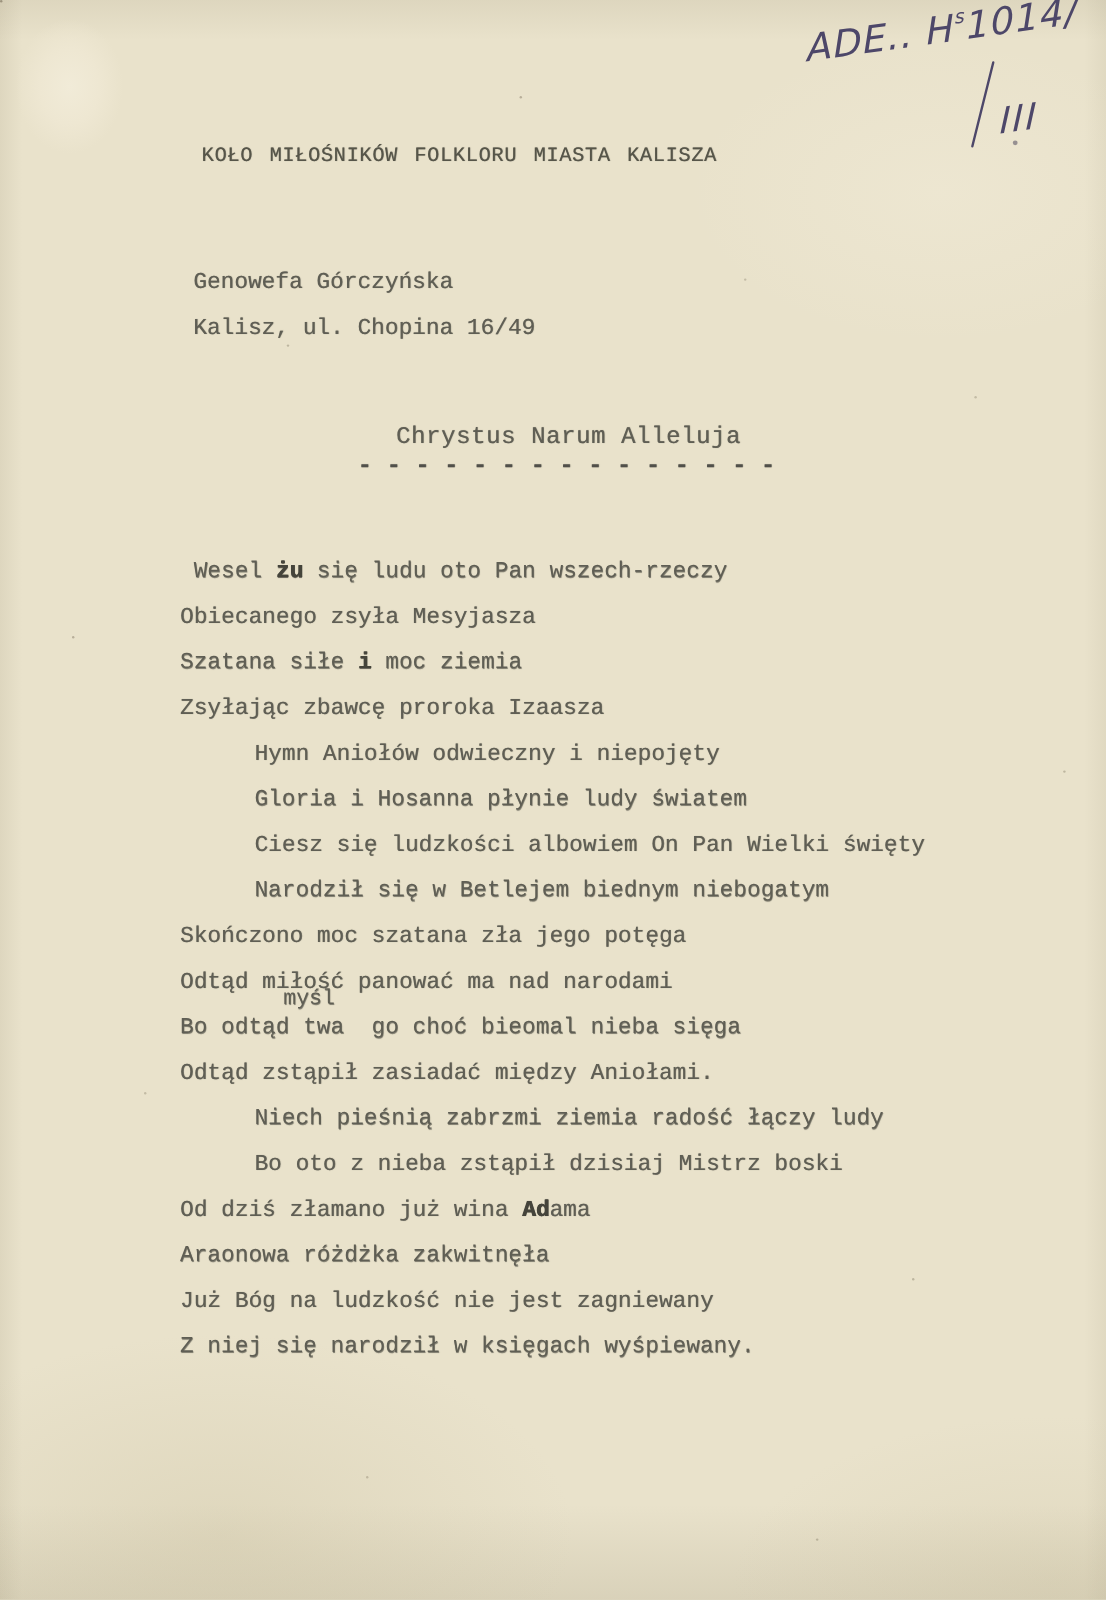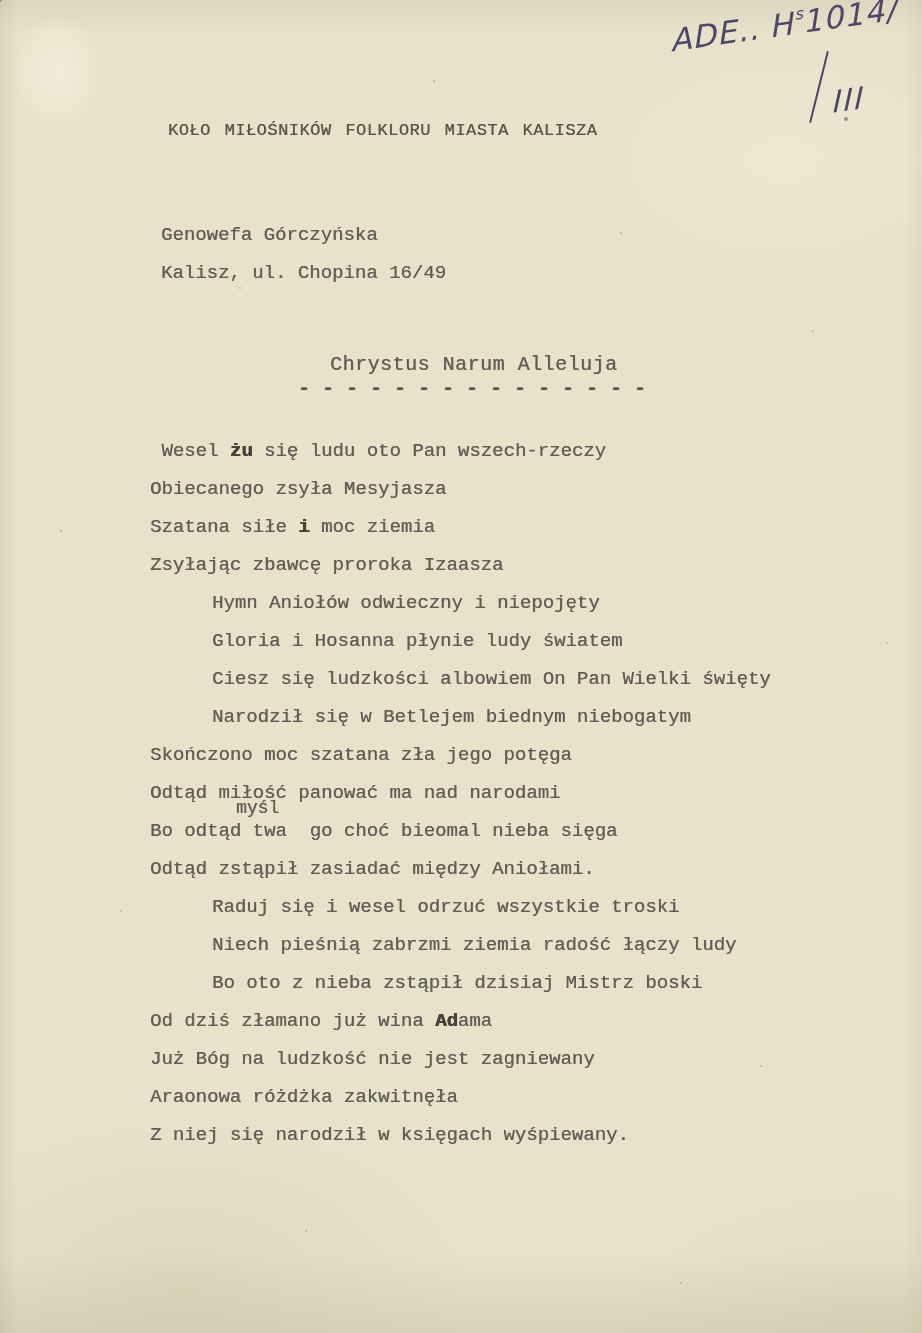--- a/index.html
+++ b/index.html
@@ -79,21 +79,21 @@
     left: 298px;
     top: 377px;
     font-size: 20px;
     font-weight: bold;
     color: #51504a;
     white-space: pre;
   }
   .poem {
     position: absolute;
     left: 150px;
-    top: 432px;
+    top: 457px;
     font-size: 19px;
   }
   .line {
     height: 38px;
     line-height: 38px;
     white-space: pre;
   }
   .line.indent { padding-left: 62px; }
   .overstrike {
     font-weight: bold;
@@ -175,23 +175,22 @@
     <div class="line"><span>Szatana siłe </span><span class="overstrike">i</span><span> moc ziemia</span></div>
     <div class="line"><span>Zsyłając zbawcę proroka Izaasza</span></div>
     <div class="line indent"><span>Hymn Aniołów odwieczny i niepojęty</span></div>
     <div class="line indent"><span>Gloria i Hosanna płynie ludy światem</span></div>
     <div class="line indent"><span>Ciesz się ludzkości albowiem On Pan Wielki święty</span></div>
     <div class="line indent"><span>Narodził się w Betlejem biednym niebogatym</span></div>
     <div class="line"><span>Skończono moc szatana zła jego potęga</span></div>
     <div class="line"><span>Odtąd miłość panować ma nad narodami</span></div>
     <div class="line"><span>Bo odtąd twa  go choć bieomal nieba sięga</span></div>
     <div class="line"><span>Odtąd zstąpił zasiadać między Aniołami.</span></div>
-    <div class="line indent"><span>Raduj się i wesel odrzuć wszystkie troski</span></div>
     <div class="line indent"><span>Niech pieśnią zabrzmi ziemia radość łączy ludy</span></div>
     <div class="line indent"><span>Bo oto z nieba zstąpił dzisiaj Mistrz boski</span></div>
     <div class="line"><span>Od dziś złamano już wina </span><span class="overstrike">Ad</span><span>ama</span></div>
+    <div class="line"><span>Araonowa różdżka zakwitnęła</span></div>
     <div class="line"><span>Już Bóg na ludzkość nie jest zagniewany</span></div>
-    <div class="line"><span>Araonowa różdżka zakwitnęła</span></div>
     <div class="line"><span>Z niej się narodził w księgach wyśpiewany.</span></div>
     <div class="inserted-word typed">myśl</div>
   </div>
 
 </div>
 
 </body></html>

